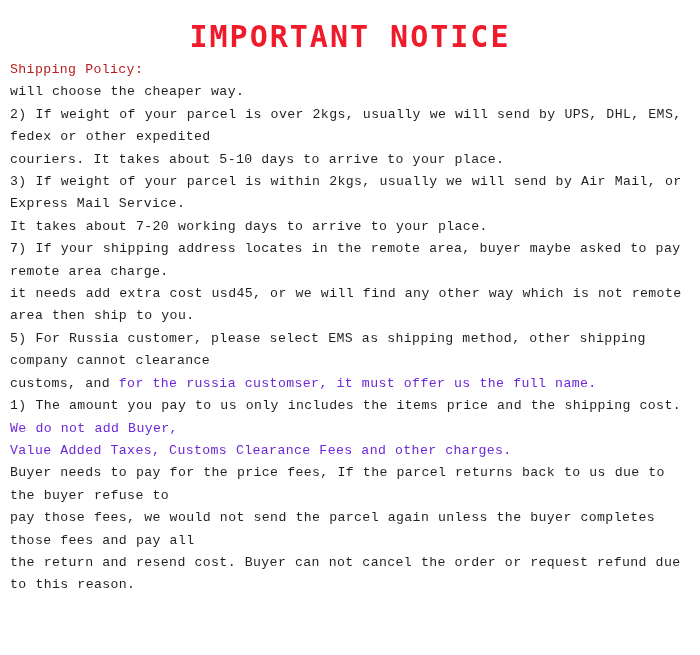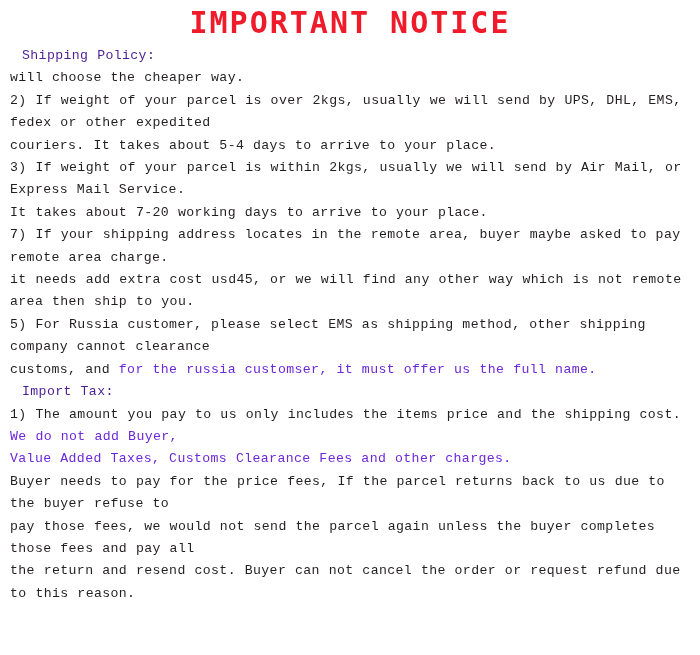--- a/index.html
+++ b/index.html
@@ -22,66 +22,64 @@
     box-sizing: border-box;
   }
   .notice-title {
     text-align: center;
     color: #ef1b2b;
     font-family: "DejaVu Sans Mono", "Liberation Mono", monospace;
     font-weight: bold;
     font-size: 30px;
     letter-spacing: 2px;
     line-height: 34px;
-    padding-top: 6px;
+    padding-top: 20px;
     margin: 0 0 5px 0;
     white-space: nowrap;
   }
   .body-block {
     padding: 0 8px 0 10px;
   }
   .line {
     font-size: 13.2px;
     line-height: 22.4px;
     color: #231f20;
     white-space: pre-wrap;
     letter-spacing: 0.38px;
     word-spacing: 0.5px;
     margin: 0;
   }
   .line.heading {
-    color: #4c1d95;
-    margin-left: 12px;
+    color: #b91c1c;
   }
   .line .red {
     color: #6d28d9;
   }
   .spacer {
     height: 11px;
   }
 </style>
 </head>
 <body>
 
 <div class="page">
 
   <h1 class="notice-title">IMPORTANT NOTICE</h1>
 
   <div class="body-block">
       <p class="line heading">Shipping Policy:</p>
       <p class="line"><span>will choose the cheaper way.</span></p>
       <p class="line"><span>2) If weight of your parcel is over 2kgs, usually we will send by UPS, DHL, EMS, fedex or other expedited</span></p>
-      <p class="line"><span>couriers. It takes about 5-4 days to arrive to your place.</span></p>
+      <p class="line"><span>couriers. It takes about 5-10 days to arrive to your place.</span></p>
       <p class="line"><span>3) If weight of your parcel is within 2kgs, usually we will send by Air Mail, or Express Mail Service.</span></p>
       <p class="line"><span>It takes about 7-20 working days to arrive to your place.</span></p>
       <p class="line"><span>7) If your shipping address locates in the remote area, buyer maybe asked to pay remote area charge.</span></p>
       <p class="line"><span>it needs add extra cost usd45, or we will find any other way which is not remote area then ship to you.</span></p>
       <p class="line"><span>5) For Russia customer, please select EMS as shipping method, other shipping company cannot clearance</span></p>
       <p class="line"><span>customs, and </span><span class="red">for the russia customser, it must offer us the full name.</span></p>
-      <p class="line heading">Import Tax:</p>
       <p class="line"><span>1) The amount you pay to us only includes the items price and the shipping cost. </span><span class="red">We do not add Buyer,</span></p>
       <p class="line"><span class="red">Value Added Taxes, Customs Clearance Fees and other charges.</span></p>
       <p class="line"><span>Buyer needs to pay for the price fees, If the parcel returns back to us due to the buyer refuse to</span></p>
       <p class="line"><span>pay those fees, we would not send the parcel again unless the buyer completes those fees and pay all</span></p>
       <p class="line"><span>the return and resend cost. Buyer can not cancel the order or request refund due to this reason.</span></p>
       <div class="spacer"></div>
     </div>
 
 </div>
 

